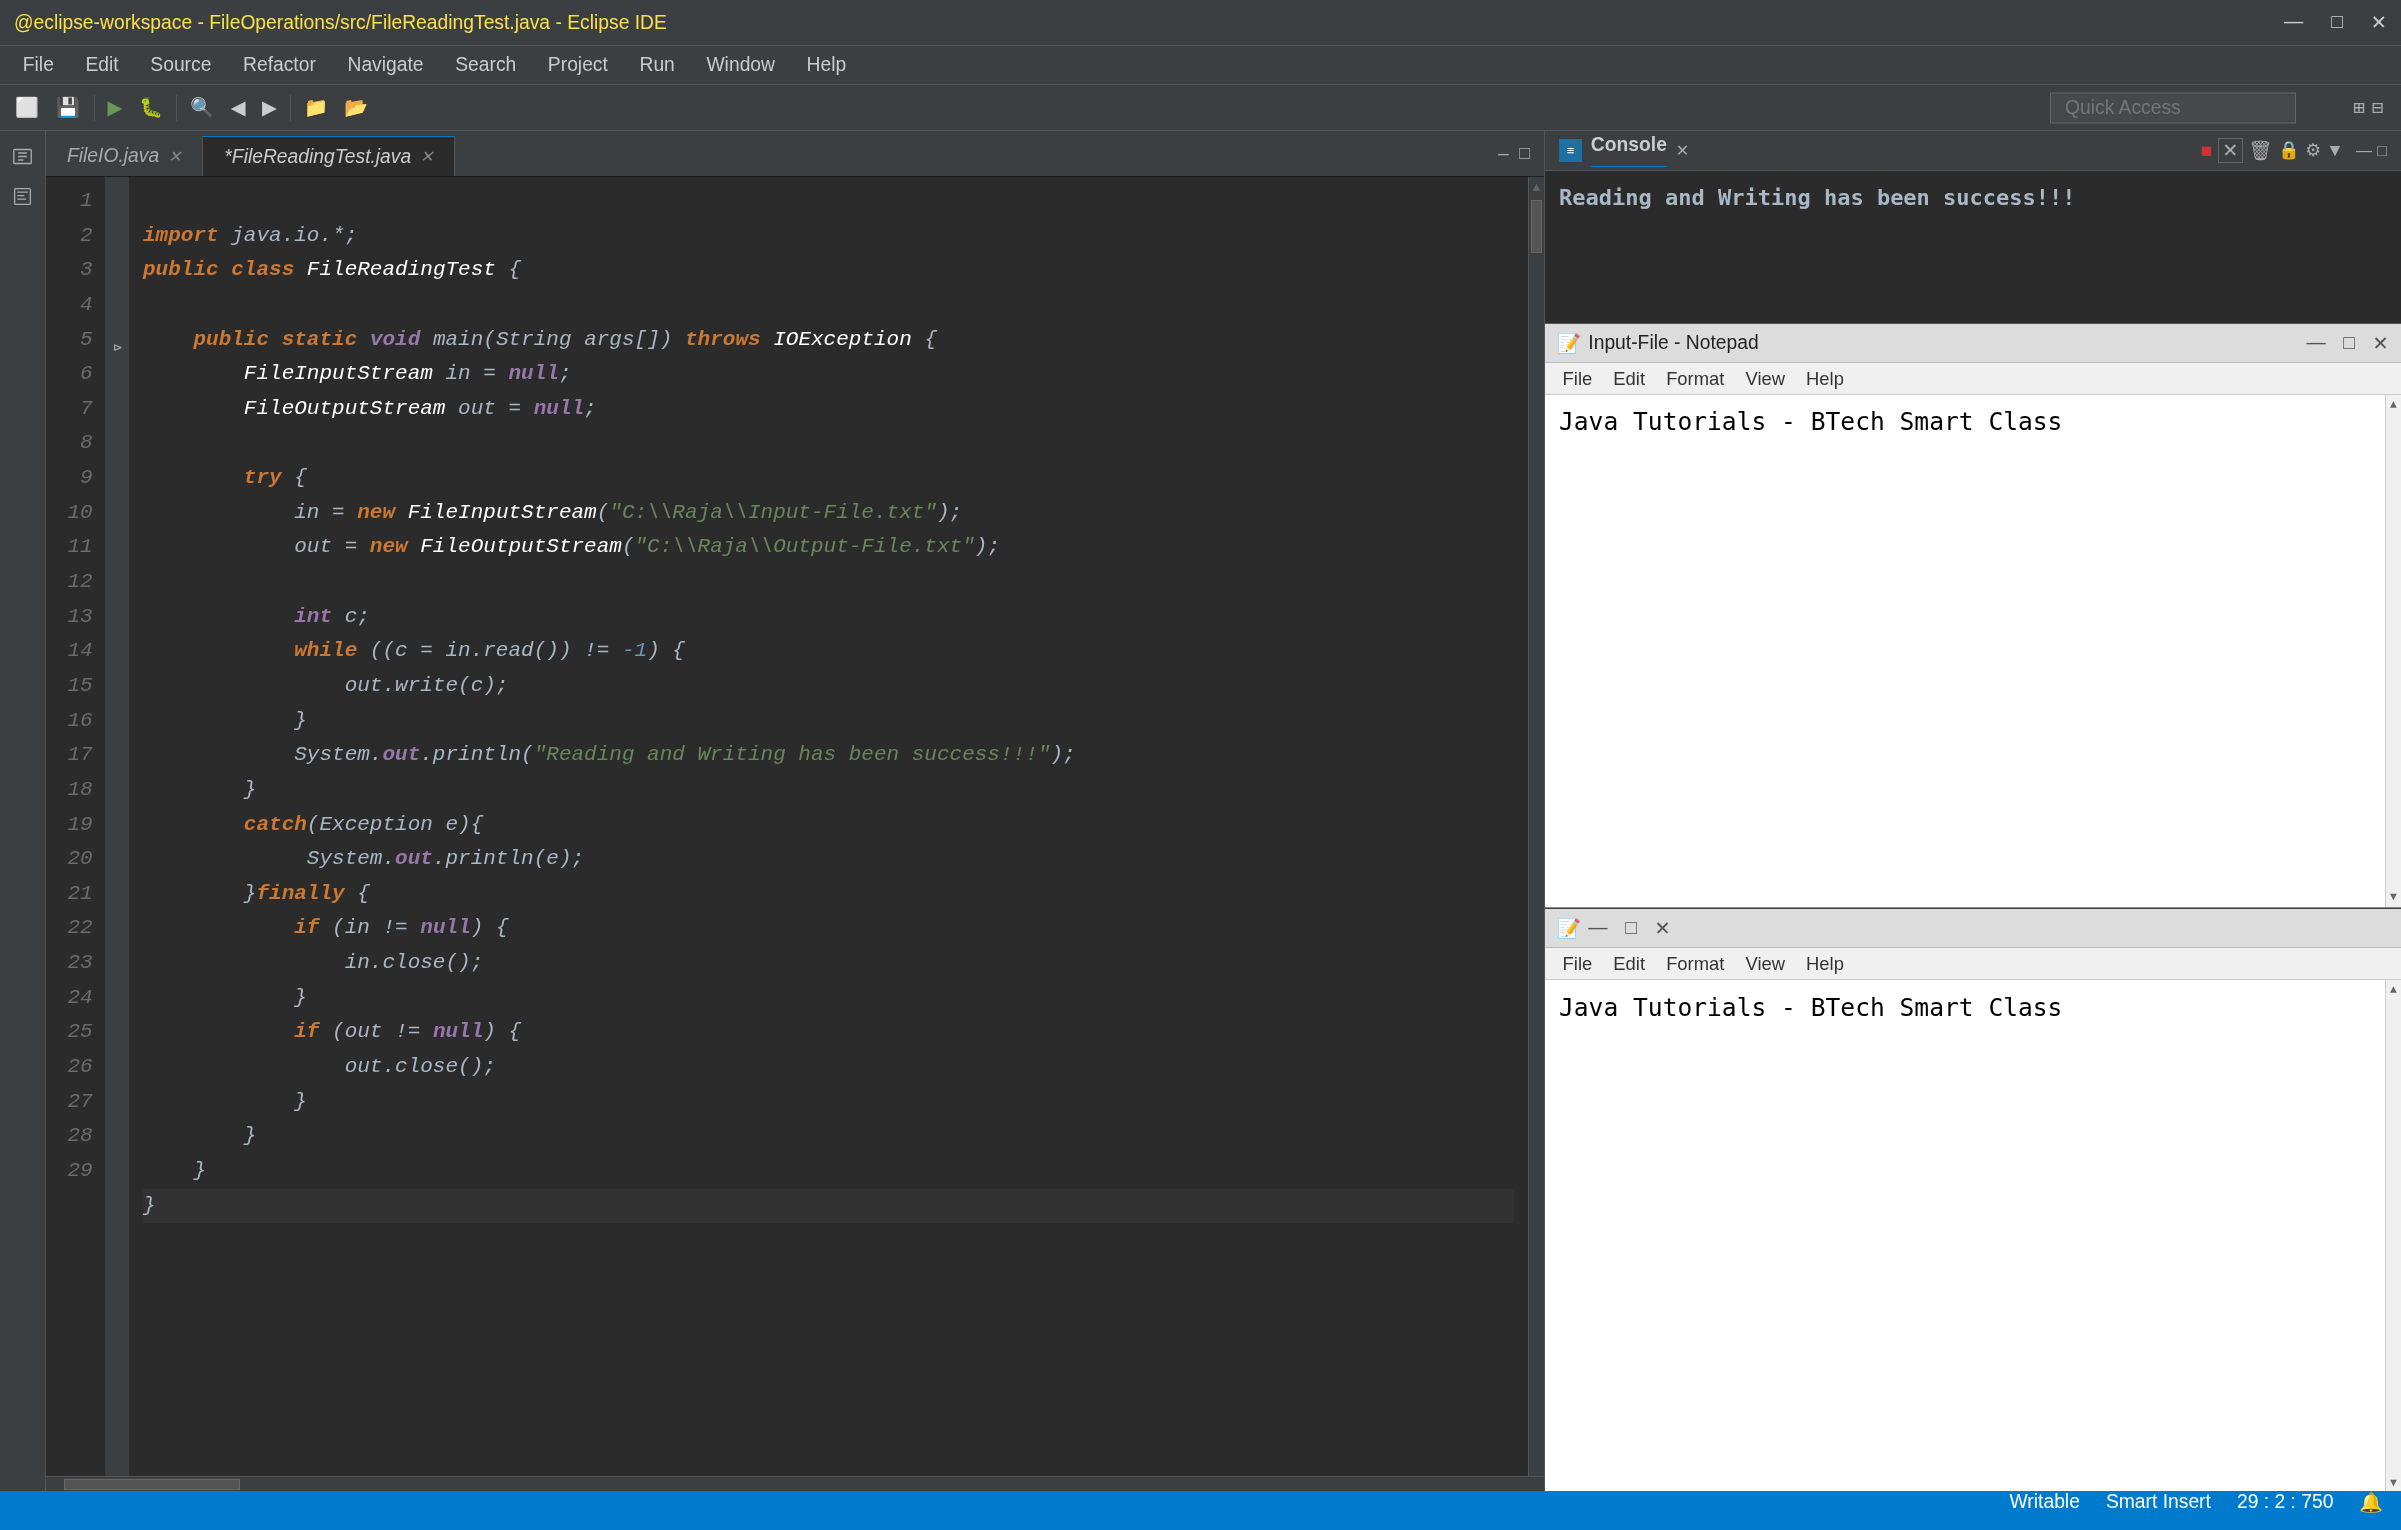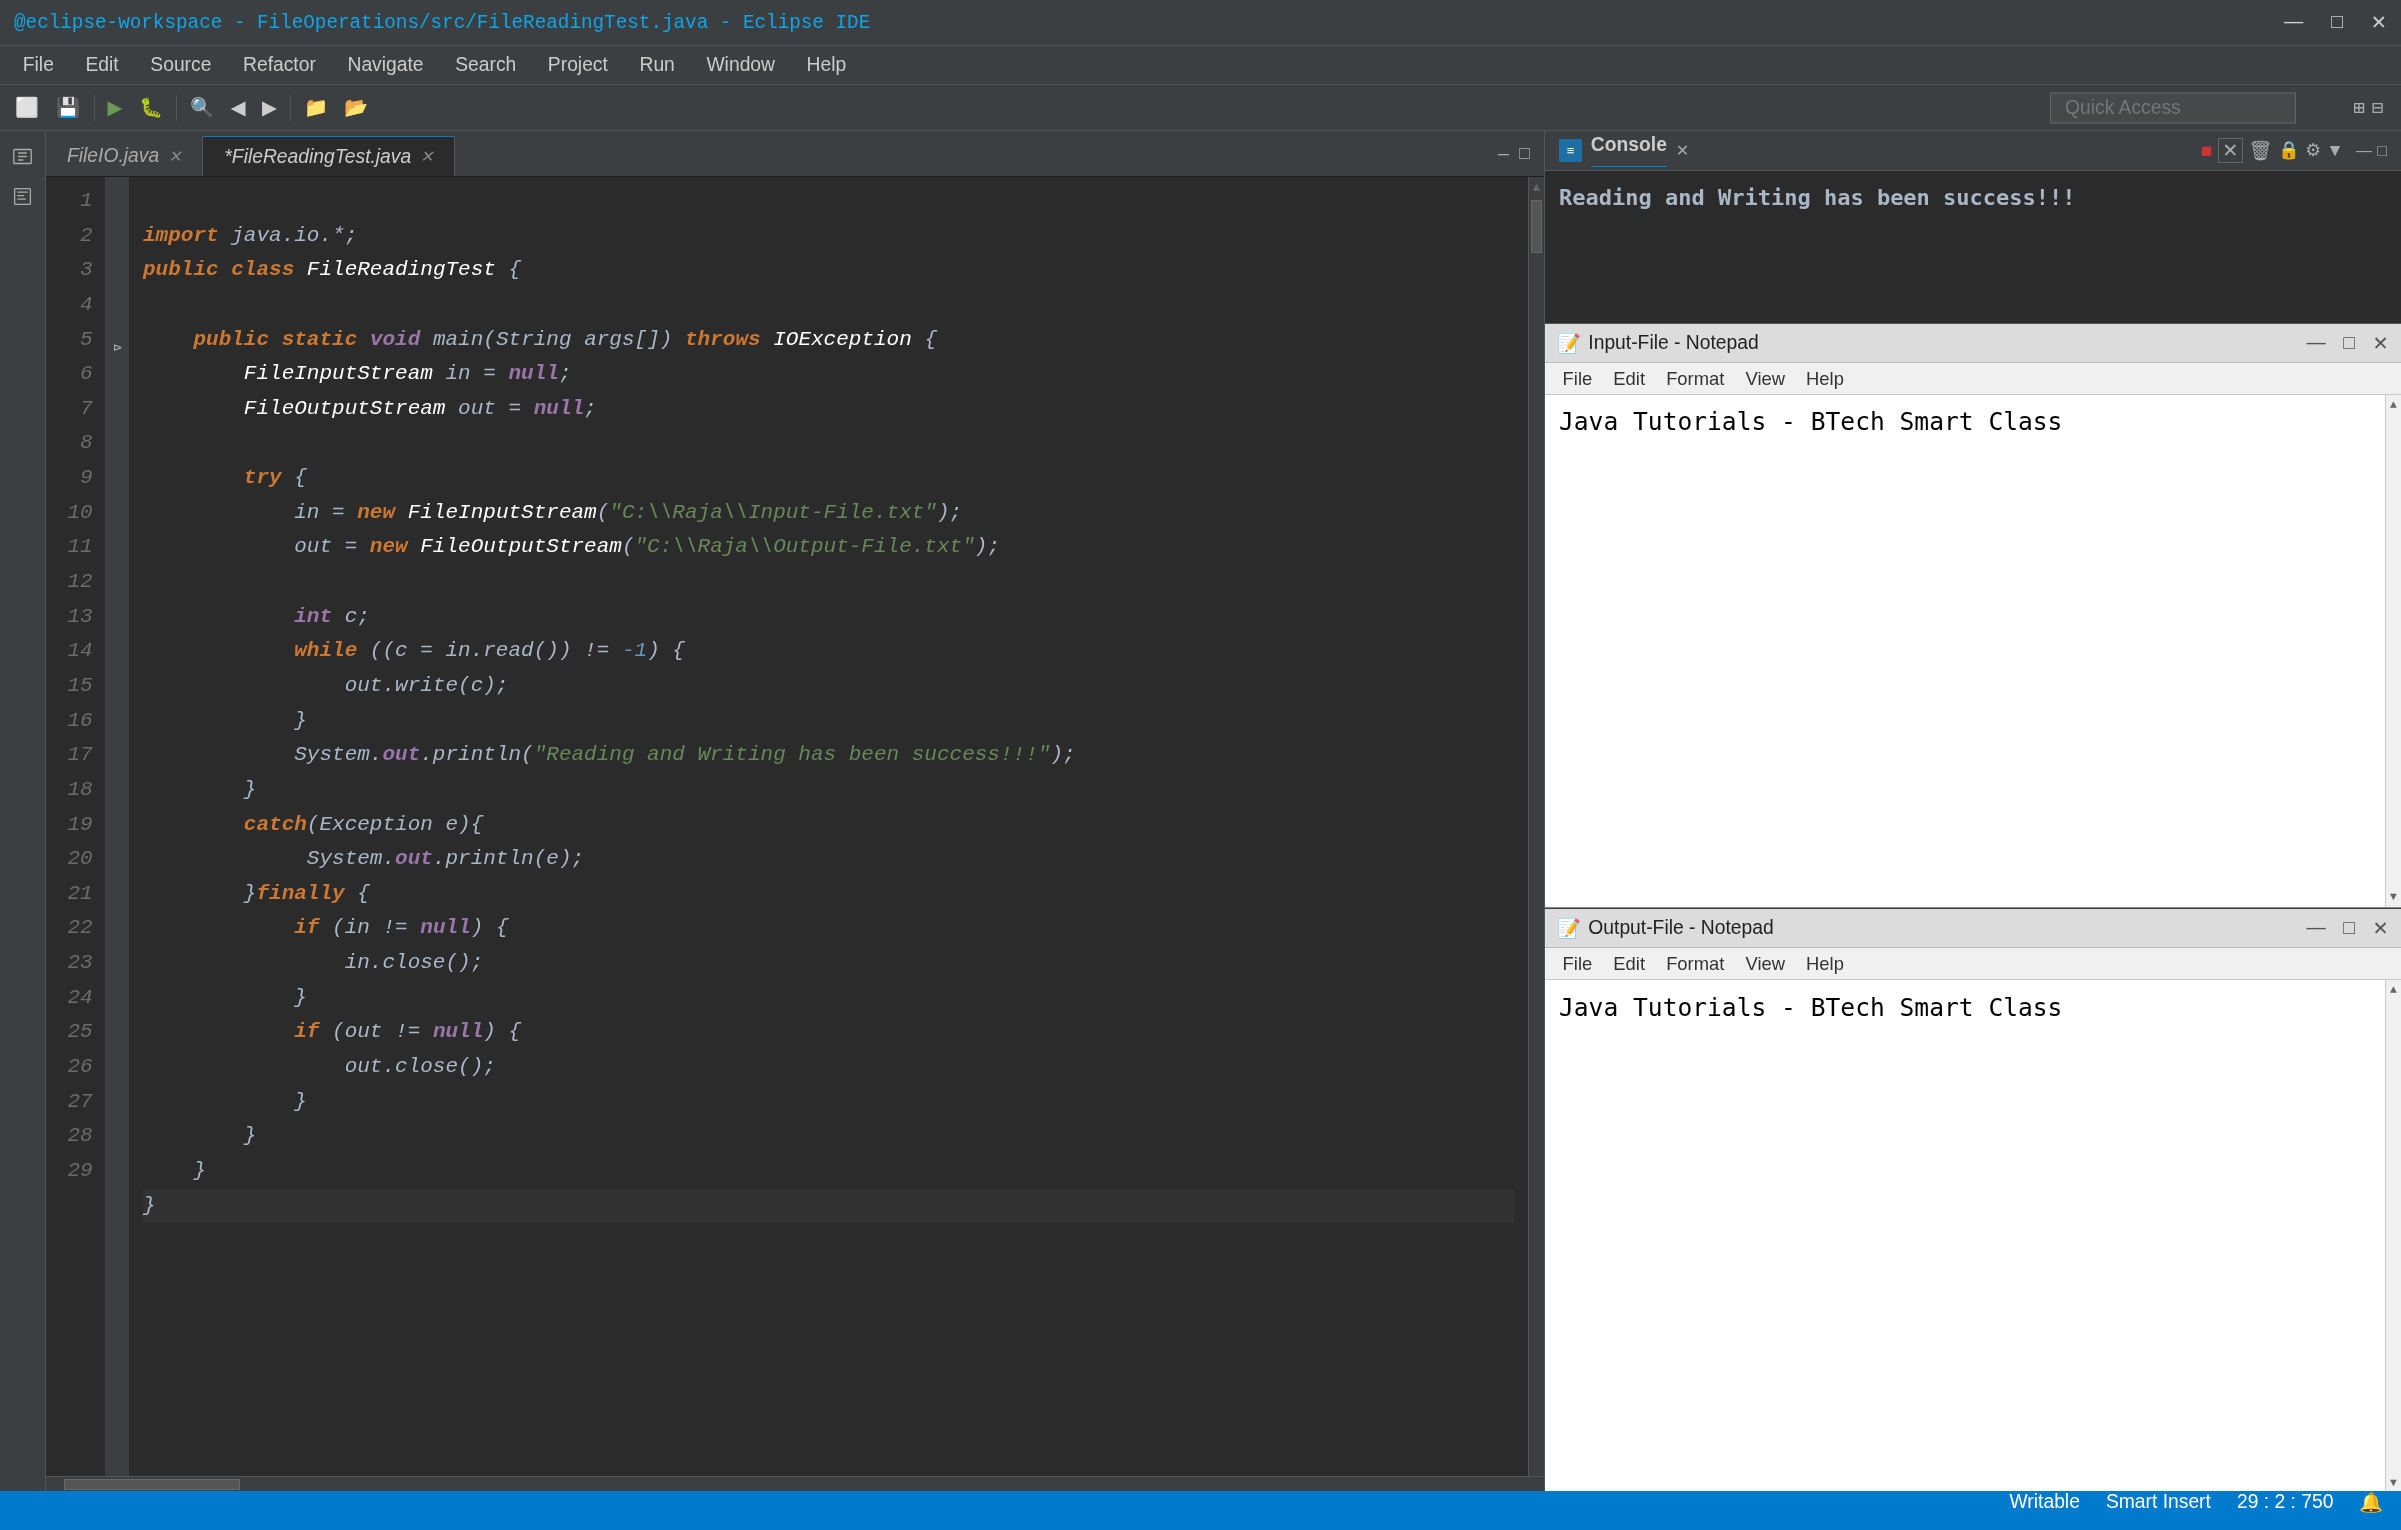--- a/index.html
+++ b/index.html
@@ -265,21 +265,21 @@
       position: absolute;
       bottom: 0;
       left: 0;
       right: 0;
     }
   </style>
 </head>
 <body>
 
 <div id="title-bar">
-  <span style="flex:1; font-family:Liberation Mono, monospace; font-size:19.3px; color:#0ea5e9;">@eclipse-workspace - FileOperations/src/FileReadingTest.java - Eclipse IDE</span>
+  <span style="flex:1; font-family:Liberation Sans, sans-serif; font-size:19.3px; color:#fde047;">@eclipse-workspace - FileOperations/src/FileReadingTest.java - Eclipse IDE</span>
   <div style="display:flex; gap:28px;">
     <span style="cursor:pointer; color:#ccc; font-size:19.3px;">—</span>
     <span style="cursor:pointer; color:#ccc; font-size:19.3px;">□</span>
     <span style="cursor:pointer; color:#ccc; font-size:19.3px;">✕</span>
   </div>
 </div>
 
 <div id="menu-bar">
   <span class="menu-item" style="font-family:'Segoe UI',Arial,sans-serif;">File</span>
   <span class="menu-item" style="font-family:'Segoe UI',Arial,sans-serif;">Edit</span>
@@ -445,21 +445,20 @@
         <div style="width:16px; background:#f0f0f0; border-left:0.9px solid #ccc; display:flex; flex-direction:column;">
           <div style="text-align:center; font-size:11.4px; color:#666; padding:3.5px 0; cursor:pointer;">▲</div>
           <div style="text-align:center; font-size:11.4px; color:#666; padding:3.5px 0; cursor:pointer; margin-top:auto;">▼</div>
         </div>
       </div>
     </div>
 
     <div style="flex:1; background:#f0f0f0; display:flex; flex-direction:column;">
       <div style="background:#dcdcdc; height:39px; display:flex; align-items:center; padding:0 12.3px; font-family:'Segoe UI',Arial,sans-serif; font-size:19.3px; color:#222; border-bottom:0.9px solid #bbb; gap:7px;">
         <span style="font-size:19.3px;">📝</span>
-        <span style="flex:1;">Output-File - Notepad</span>
         <div style="display:flex; gap:17.6px; color:#555;">
           <span style="cursor:pointer; font-size:19.3px;">—</span>
           <span style="cursor:pointer; font-size:19.3px;">□</span>
           <span style="cursor:pointer; font-size:19.3px;">✕</span>
         </div>
       </div>
       <div style="background:#f0f0f0; height:32px; display:flex; align-items:center; padding:0 8.8px; gap:3.5px; font-family:'Segoe UI',Arial,sans-serif; font-size:18.4px; color:#333; border-bottom:0.9px solid #ccc;">
         <span class="notepad-menu">File</span>
         <span class="notepad-menu">Edit</span>
         <span class="notepad-menu">Format</span>

